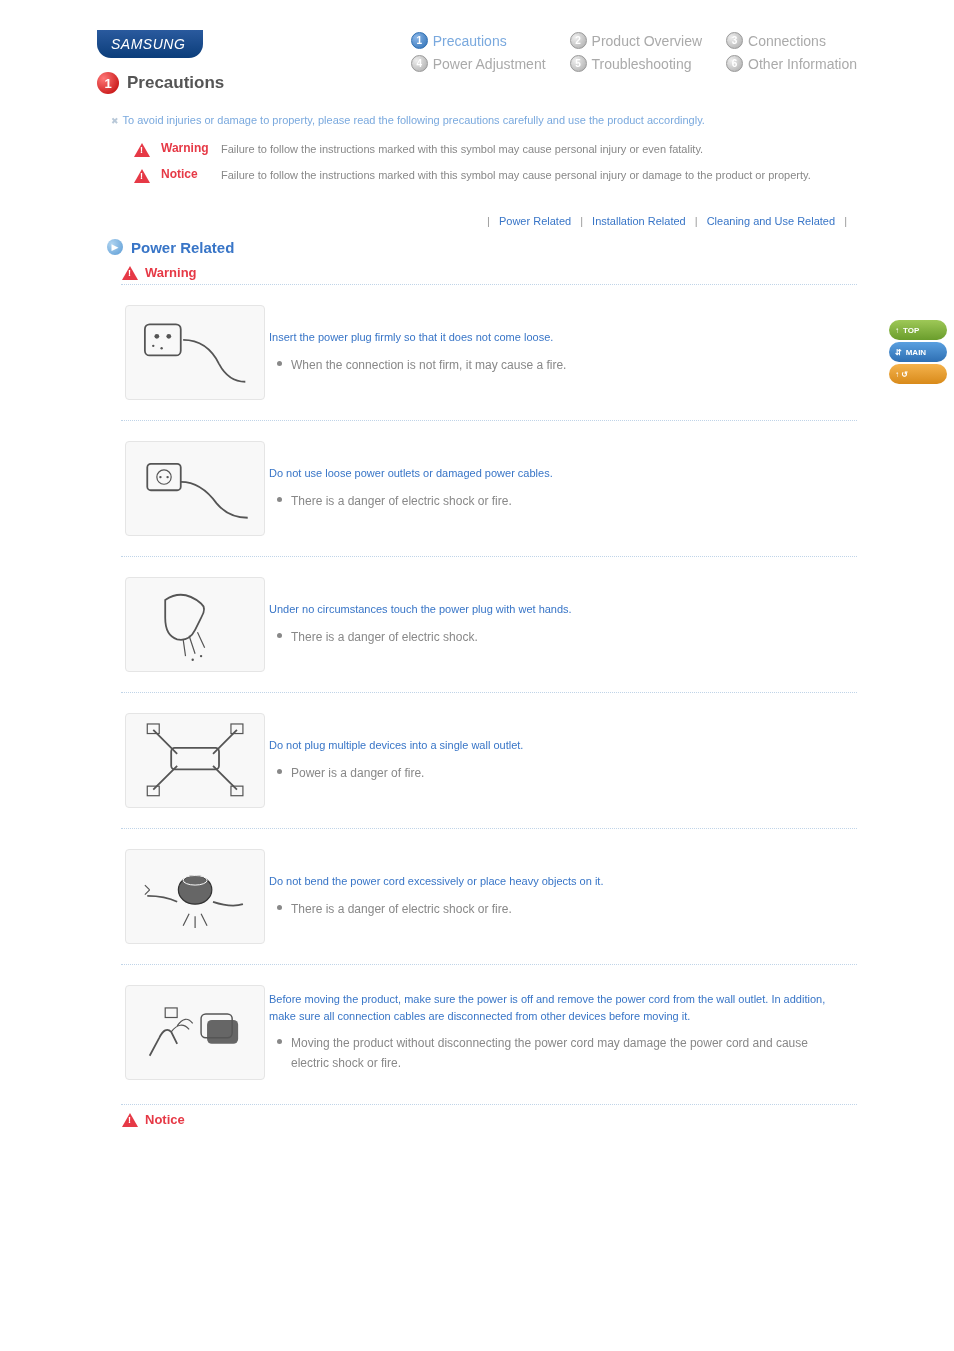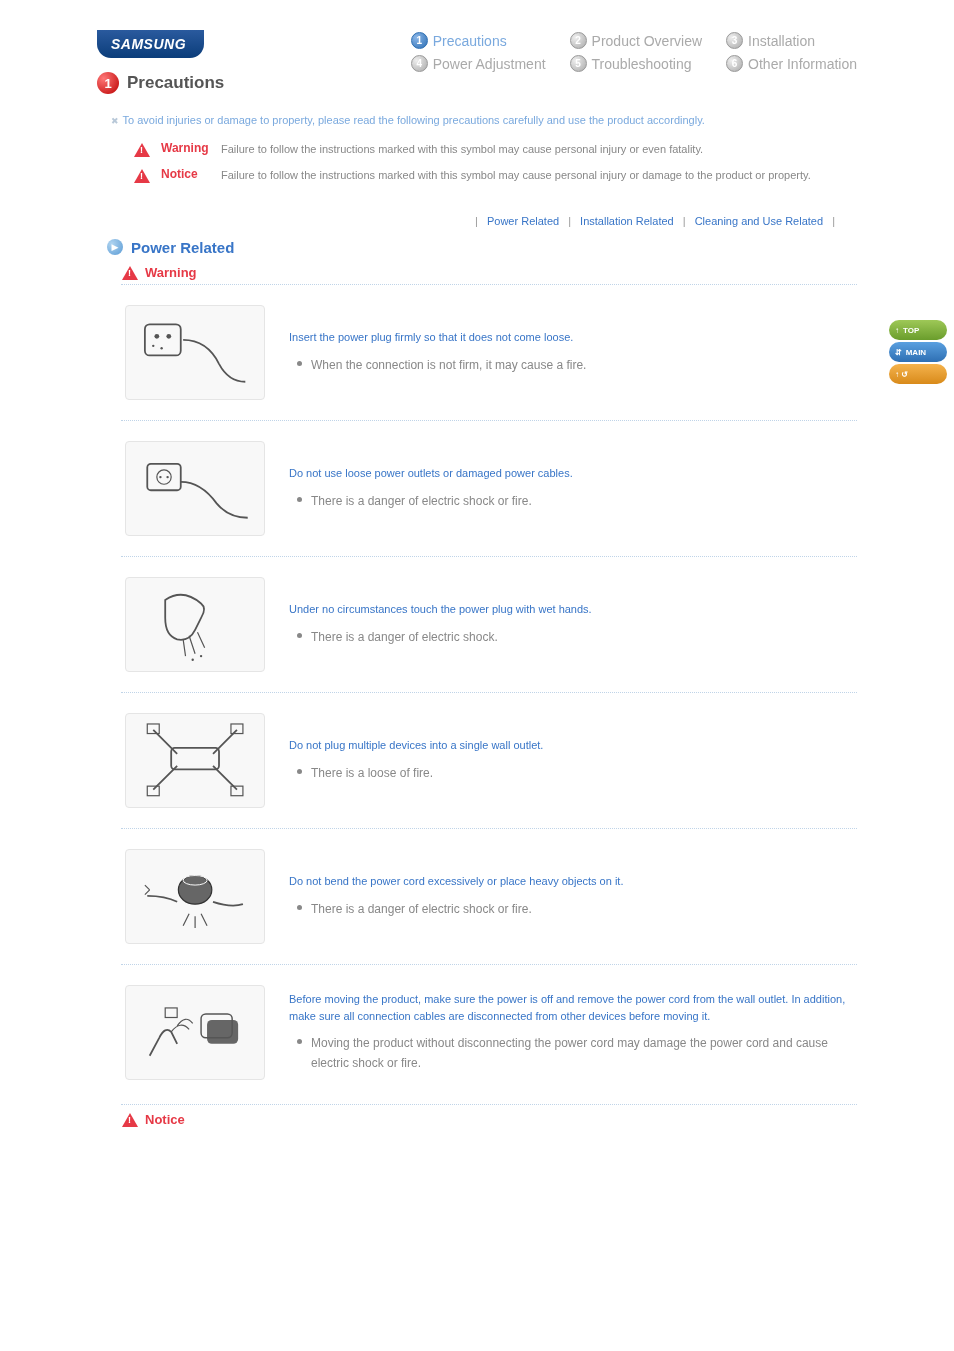--- a/index.html
+++ b/index.html
@@ -1,47 +1,47 @@
 <!DOCTYPE html>
 <html><head>
   <meta charset="utf-8">
   <style>
     * { margin: 0; padding: 0; box-sizing: border-box; }
     body { font-family: Arial, Helvetica, sans-serif; font-size: 11px; color: #666; background: #fff; width: 954px; padding: 30px 0; }
     .container { width: 760px; margin: 0 auto; position: relative; }
     .header { position: relative; margin-bottom: 10px; }
-    .logo { display: inline-block; background: linear-gradient(180deg, #2a5a9e 0%, #0b3d7a 100%); color: #fff; font-weight: bold; font-size: 14px; padding: 6px 18px 6px 14px; border-radius: 0 0 14px 14px; letter-spacing: 0.5px; font-style: italic; }
+    .logo { display: inline-block; background: linear-gradient(180deg, #2a5a9e 0%, #0b3d7a 100%); color: #fff; font-weight: normal; font-size: 14px; padding: 6px 18px 6px 14px; border-radius: 0 0 14px 14px; letter-spacing: 0.5px; font-style: italic; }
     .nav { position: absolute; right: 0; top: 2px; display: grid; grid-template-columns: repeat(3, auto); column-gap: 24px; row-gap: 6px; }
     .nav-item { display: flex; align-items: center; gap: 5px; font-size: 14px; color: #aaa; }
     .nav-item.active { color: #7aa9de; }
     .nav-badge { width: 17px; height: 17px; border-radius: 50%; background: radial-gradient(circle at 30% 30%, #eee, #aaa); color: #fff; display: flex; align-items: center; justify-content: center; font-size: 10px; font-weight: bold; border: 1px solid #999; }
     .nav-badge.active { background: radial-gradient(circle at 30% 30%, #8ab6e8, #2e6fb3); border-color: #2e6fb3; }
     .title-row { display: flex; align-items: center; gap: 8px; margin: 14px 0 18px 0; }
     .title-badge { width: 22px; height: 22px; border-radius: 50%; background: radial-gradient(circle at 30% 30%, #f77, #b00); color: #fff; display: flex; align-items: center; justify-content: center; font-weight: bold; font-size: 13px; }
     .title-txt { font-size: 17px; font-weight: bold; color: #555; }
     .intro { margin-left: 14px; margin-bottom: 12px; }
     .bullet-x { color: #b8c8d8; margin-right: 4px; font-size: 9px; }
     .intro-line { color: #7aa9de; font-size: 11px; margin: 2px 0; line-height: 1.5; }
     .legend { margin-left: 36px; display: flex; flex-direction: column; gap: 8px; }
     .legend-row { display: flex; align-items: flex-start; gap: 10px; }
     .icon-warn { width: 18px; height: 18px; background: #fff; border-radius: 3px; display: flex; align-items: center; justify-content: center; flex-shrink: 0; }
     .triangle { width: 0; height: 0; border-left: 8px solid transparent; border-right: 8px solid transparent; border-bottom: 14px solid #e63946; position: relative; }
     .triangle::after { content: '!'; position: absolute; top: 2px; left: -2px; color: #fff; font-size: 9px; font-weight: bold; }
     .legend-label { color: #e63946; font-size: 12px; font-weight: 600; width: 50px; flex-shrink: 0; }
     .legend-text { color: #888; font-size: 11px; line-height: 1.5; text-align: right; }
-    .sub-nav { text-align: right; margin: 30px 16px 12px 0; color: #888; font-size: 11px; }
+    .sub-nav { text-align: right; margin: 30px 4px 12px 0; color: #888; font-size: 11px; }
     .sub-nav a { color: #3875c7; text-decoration: none; }
     .sep { color: #999; margin: 0 6px; }
     .section-head { display: flex; align-items: center; gap: 8px; margin: 10px 0 8px 10px; }
     .arrow-icon { width: 16px; height: 16px; border-radius: 50%; background: radial-gradient(circle at 30% 30%, #b0d4f0, #5a9bd5); display: flex; align-items: center; justify-content: center; color: #fff; font-size: 9px; }
     .section-title { color: #3875c7; font-size: 15px; font-weight: bold; }
     .sub-section { display: flex; align-items: center; gap: 6px; margin: 6px 0 2px 24px; }
     .sub-section .triangle { border-bottom-color: #e63946; }
     .sub-label { color: #e63946; font-size: 13px; font-weight: 600; }
-    .item { display: flex; margin-left: 24px; border-top: 1px dotted #c0d4e8; padding: 20px 10px 20px 4px; align-items: center; gap: 24px; }
+    .item { display: flex; margin-left: 24px; border-top: 1px dotted #c0d4e8; padding: 20px 10px 20px 4px; align-items: center; gap: 4px; }
     .item:first-of-type { border-top: none; }
     .item-img { width: 140px; height: 95px; flex-shrink: 0; background: #f8f8f8; border: 1px solid #e5e5e5; border-radius: 4px; display: flex; align-items: center; justify-content: center; }
     .item-img svg { width: 90%; height: 90%; }
     .item-body { flex: 1; }
     .item-title { color: #3875c7; font-size: 11px; margin-bottom: 10px; line-height: 1.5; }
     .item-desc { color: #888; font-size: 12px; margin-left: 22px; position: relative; line-height: 1.6; }
     .item-desc::before { content: ''; position: absolute; left: -14px; top: 5px; width: 5px; height: 5px; background: #888; border-radius: 50%; }
     .side-buttons { position: absolute; right: -90px; top: 290px; display: flex; flex-direction: column; gap: 2px; }
     .side-btn { width: 58px; height: 20px; border-radius: 10px; display: flex; align-items: center; justify-content: flex-start; padding-left: 6px; gap: 4px; font-size: 8px; font-weight: bold; color: #fff; }
     .side-btn.top { background: linear-gradient(180deg, #9ec857, #6a9d2c); }
@@ -74,21 +74,21 @@
       <div class="nav-item active">
           <span class="nav-badge active">1</span>
           <span>Precautions</span>
         </div>
       <div class="nav-item">
           <span class="nav-badge">2</span>
           <span>Product Overview</span>
         </div>
       <div class="nav-item">
           <span class="nav-badge">3</span>
-          <span>Installation</span>
+          <span>Connections</span>
         </div>
       <div class="nav-item">
           <span class="nav-badge">4</span>
           <span>Power Adjustment</span>
         </div>
       <div class="nav-item">
           <span class="nav-badge">5</span>
           <span>Troubleshooting</span>
         </div>
       <div class="nav-item">
@@ -200,21 +200,21 @@
           <rect x="30" y="25" width="40" height="18" rx="3" fill="none" stroke="#555" stroke-width="1.5"></rect>
           <path d="M15 10 L35 30 M85 10 L65 30 M15 60 L35 40 M85 60 L65 40" fill="none" stroke="#555" stroke-width="1.5"></path>
           <rect x="10" y="5" width="10" height="8" fill="none" stroke="#555"></rect>
           <rect x="80" y="5" width="10" height="8" fill="none" stroke="#555"></rect>
           <rect x="10" y="57" width="10" height="8" fill="none" stroke="#555"></rect>
           <rect x="80" y="57" width="10" height="8" fill="none" stroke="#555"></rect>
         </svg>
       </div>
     <div class="item-body">
       <div class="item-title">Do not plug multiple devices into a single wall outlet.</div>
-      <div class="item-desc">There is a loose of fire.</div>
+      <div class="item-desc">Power is a danger of fire.</div>
     </div>
   </div>
 
   <div class="item">
     <div class="item-img">
         <svg viewBox="0 0 100 70">
           <ellipse cx="50" cy="30" rx="14" ry="12" fill="#666" stroke="#333"></ellipse>
           <ellipse cx="50" cy="22" rx="10" ry="4" fill="none" stroke="#fff" stroke-width="0.8"></ellipse>
           <path d="M10 35 Q25 35 35 40 M65 40 Q80 45 90 42" fill="none" stroke="#555" stroke-width="1.5"></path>
           <path d="M45 50 L40 60 M55 50 L60 60 M50 52 L50 62" fill="none" stroke="#555"></path>

